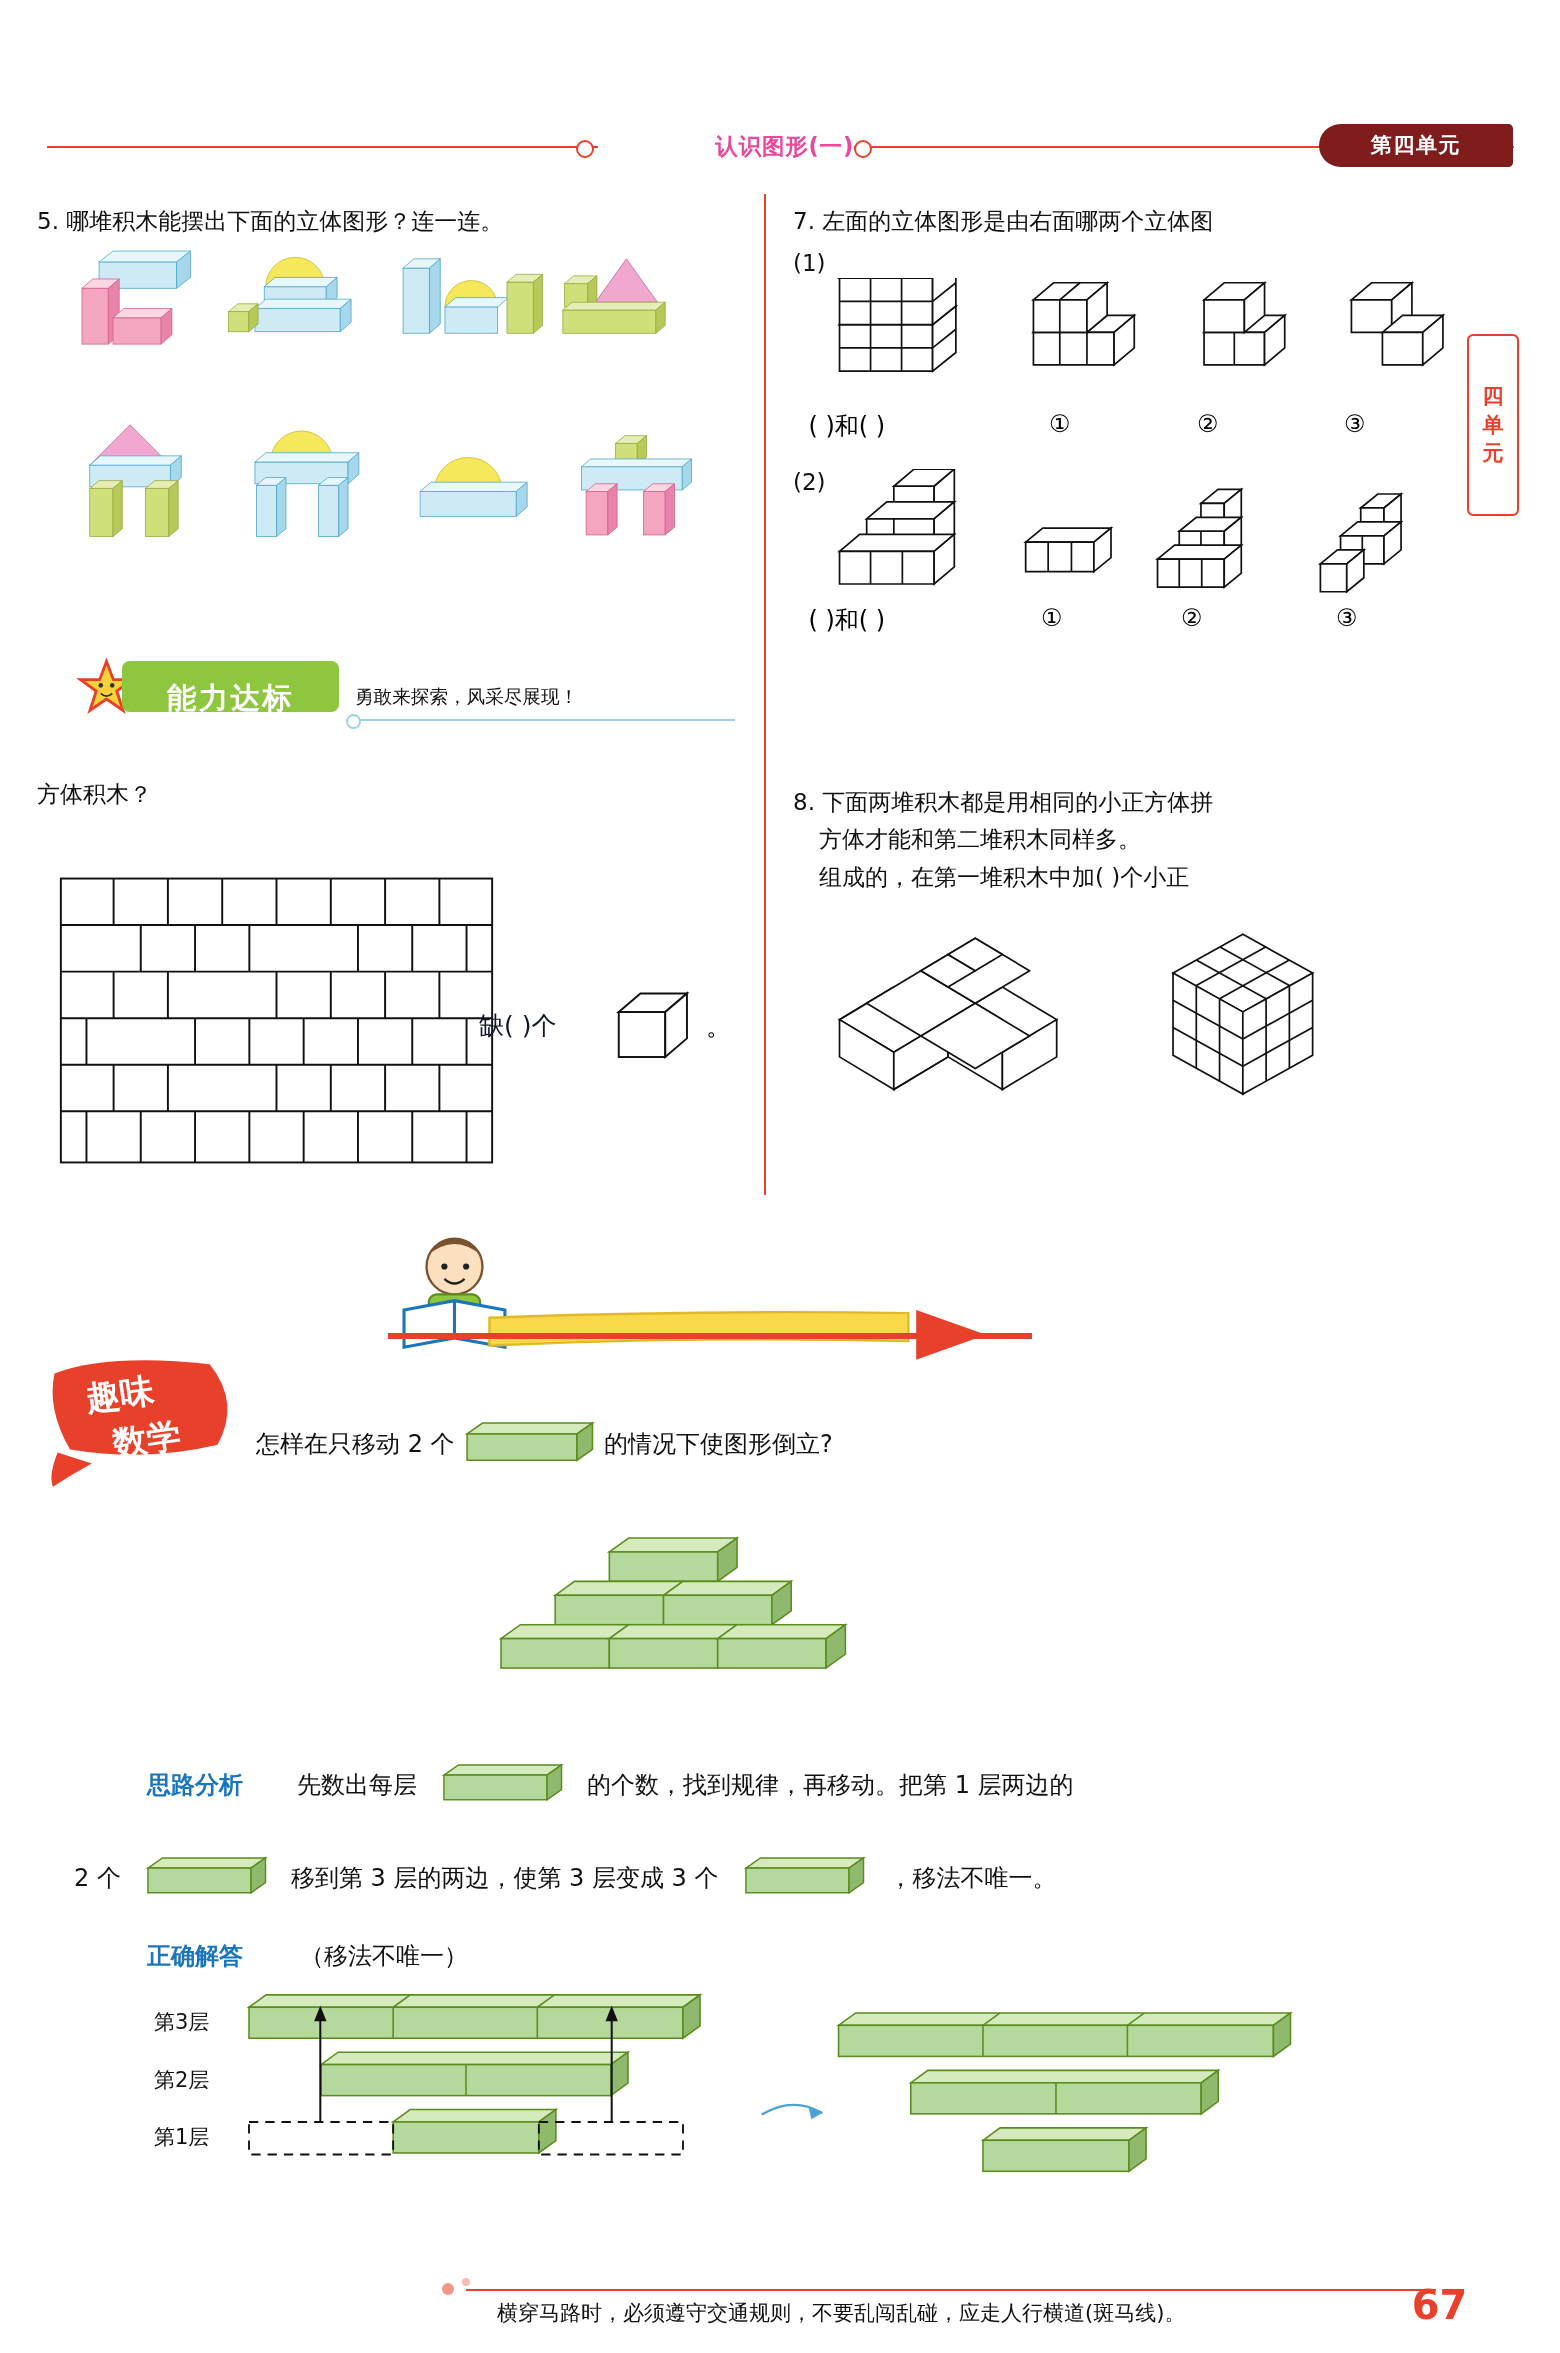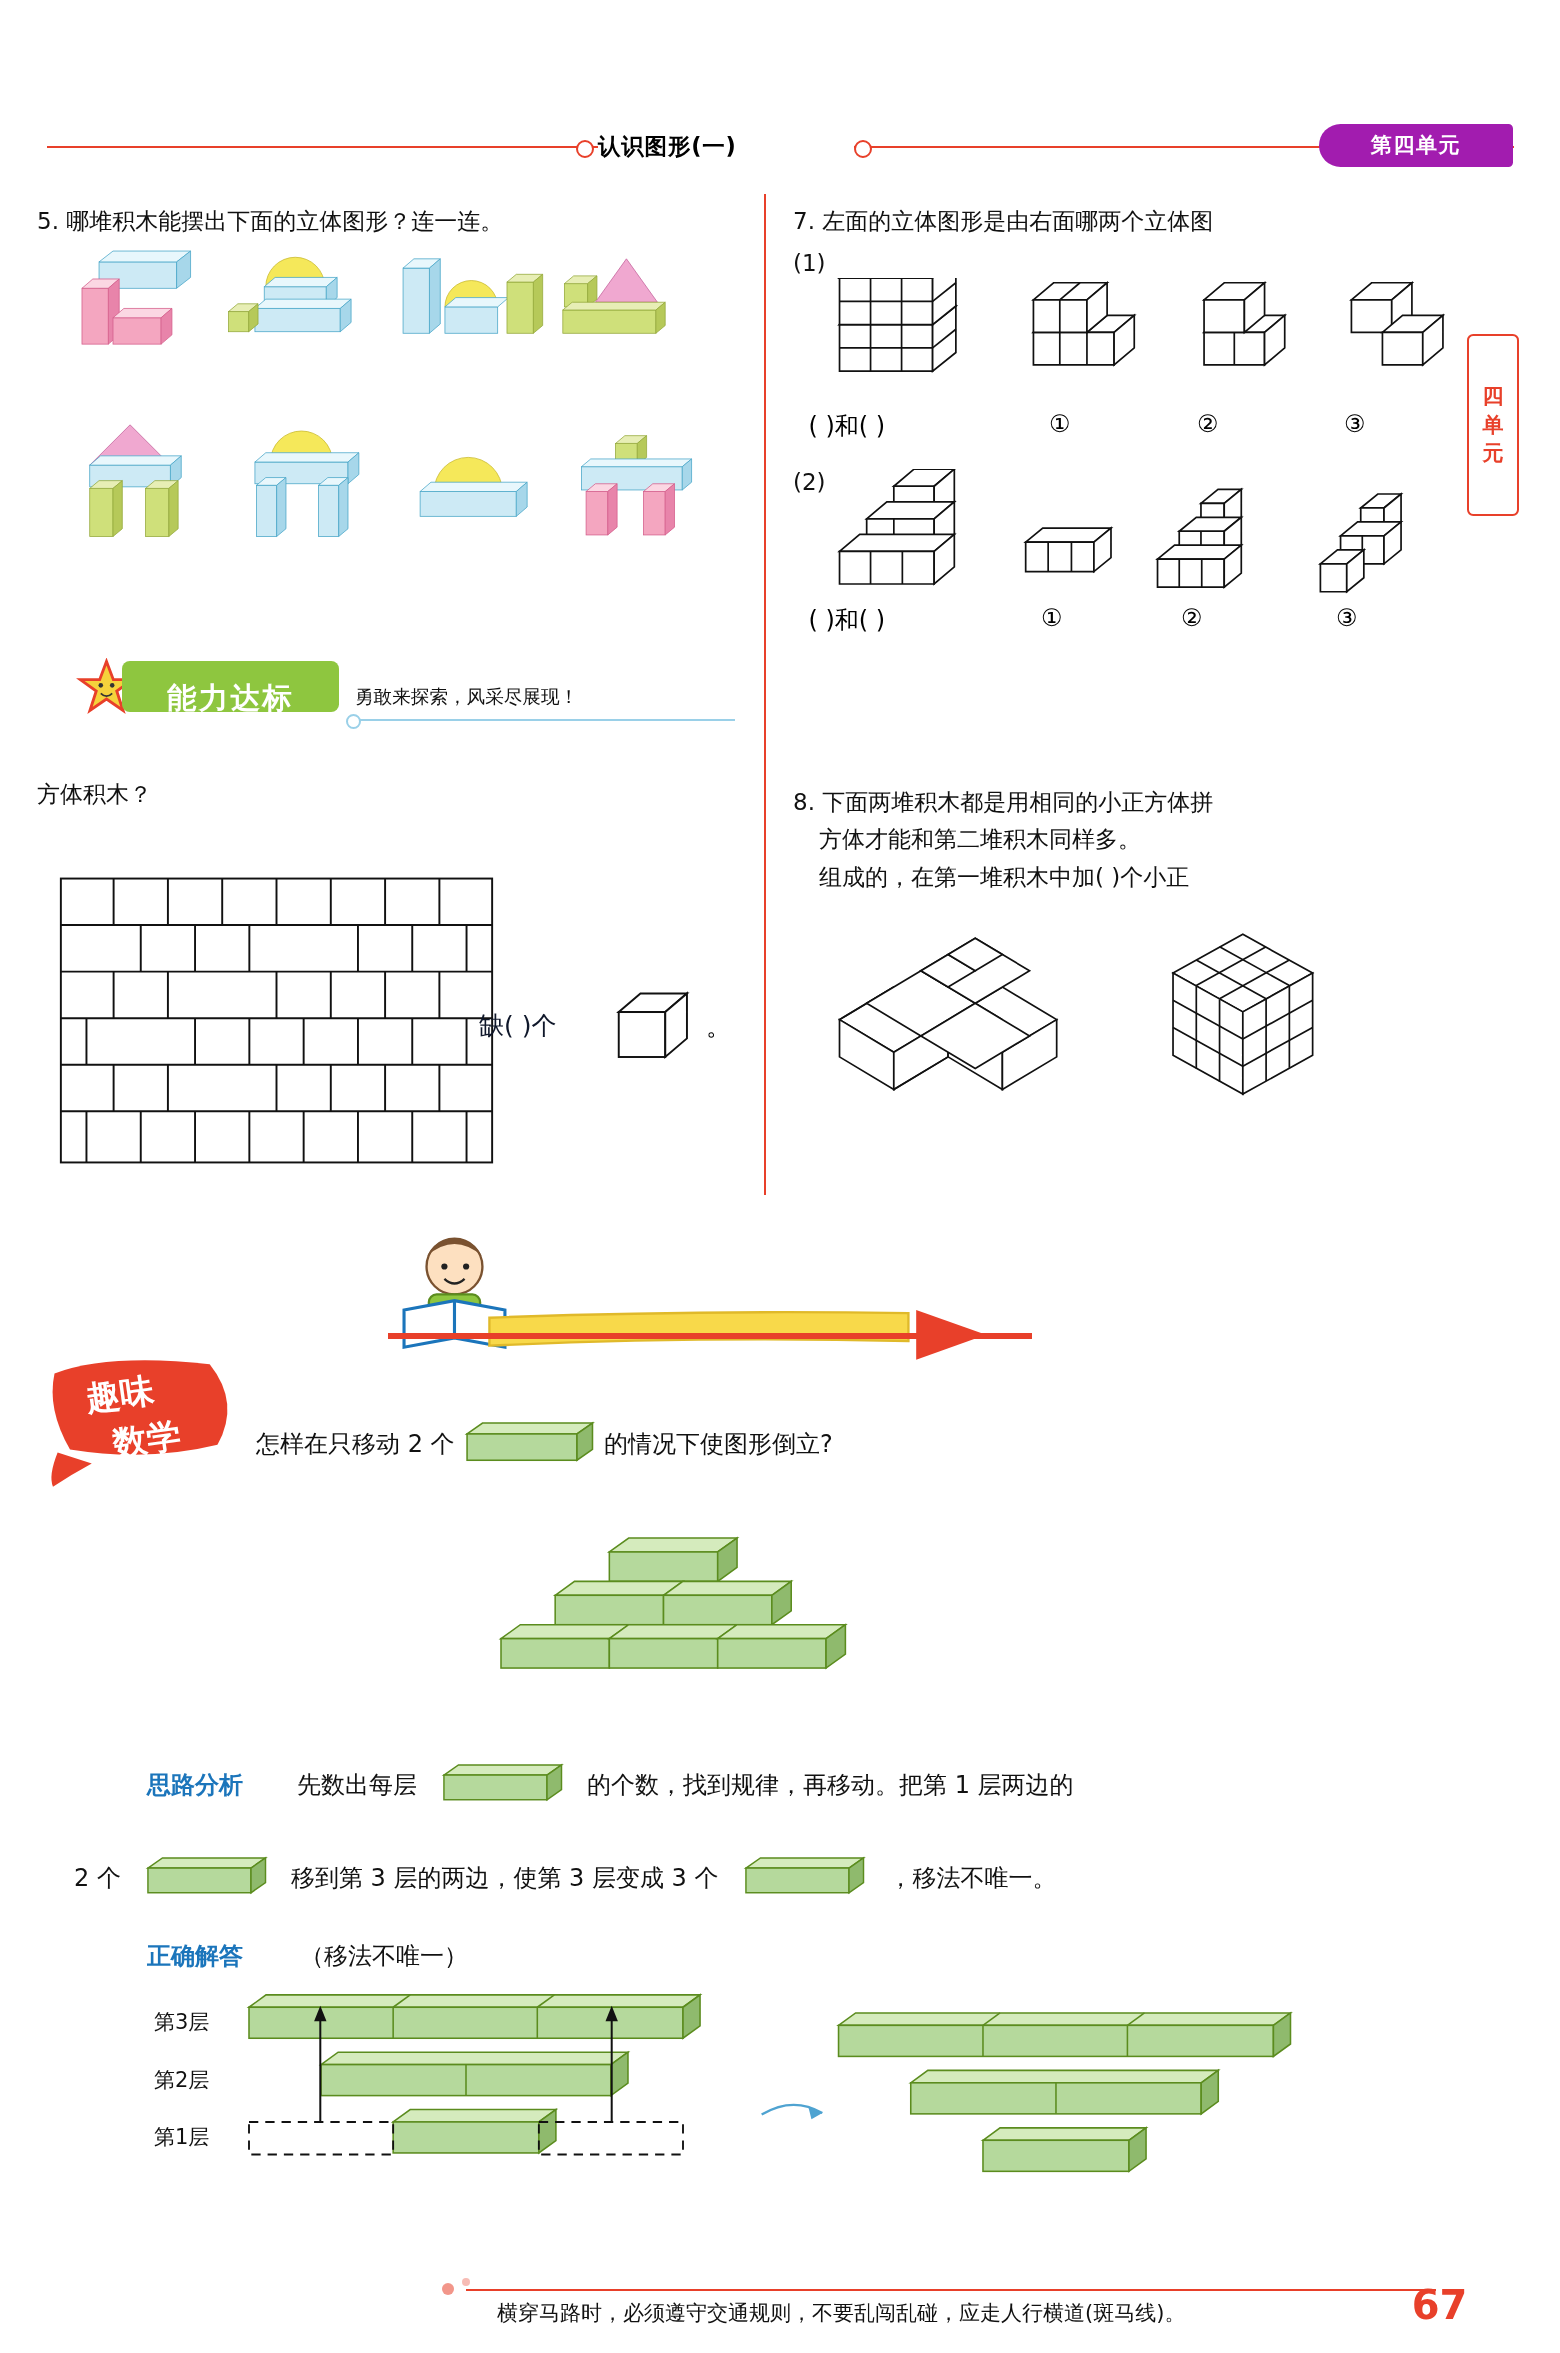--- a/index.html
+++ b/index.html
@@ -9,28 +9,28 @@
     font-family:"DejaVu Sans","Liberation Sans",sans-serif;
     position:relative;
     overflow:hidden;
   }
   .page{position:absolute;left:0;top:0;width:1561px;height:2354px;}
 
   
   .hdr-line{position:absolute;left:47px;top:146px;width:1467px;height:2.3px;background:#e8402a;}
   .hdr-title{
     position:absolute;left:598px;top:123px;width:256px;height:47px;
-    background:#ffffff;text-align:left;font-size:22.5px;color:#000000;line-height:47px;
+    background:#ffffff;text-align:right;font-size:22.5px;color:#ec4899;line-height:47px;
     font-weight:bold;letter-spacing:0.8px;
   }
   .hdr-dot-l{position:absolute;left:576px;top:140px;width:14px;height:14px;border:2.3px solid #e8402a;border-radius:50%;background:#fff;}
   .hdr-dot-r{position:absolute;left:854px;top:140px;width:14px;height:14px;border:2.3px solid #e8402a;border-radius:50%;background:#fff;}
   .hdr-unit{
     position:absolute;left:1319px;top:124px;width:194px;height:43px;
-    background:#a21caf;color:#fff;border-radius:22px 4.7px 4.7px 22px;
+    background:#7f1d1d;color:#fff;border-radius:22px 4.7px 4.7px 22px;
     font-size:21px;font-weight:bold;line-height:43px;text-align:center;letter-spacing:1.6px;
   }
   .side-tab{
     position:absolute;left:1467px;top:334px;width:48px;height:178px;
     border:2.3px solid #e8402a;border-radius:6.2px;background:#fff;
     color:#e8402a;font-size:21px;font-weight:bold;
     display:flex;flex-direction:column;align-items:center;justify-content:center;gap:7.8px;
     line-height:1;
   }
 

